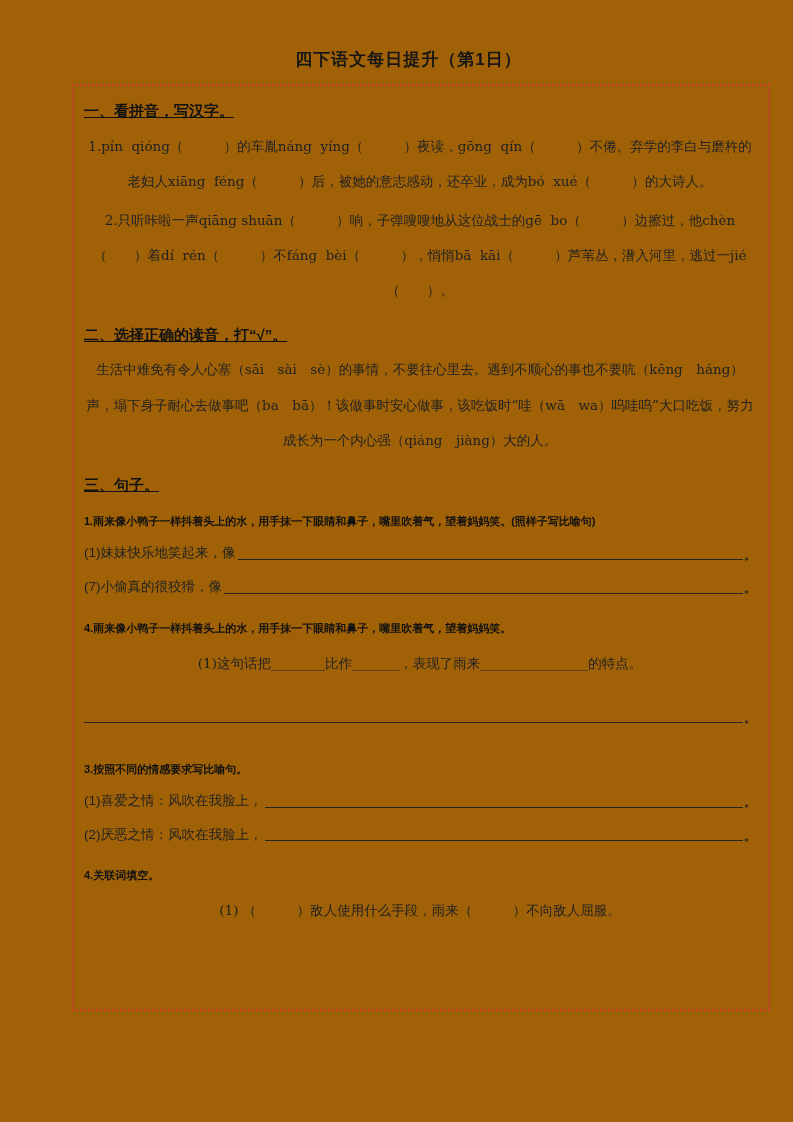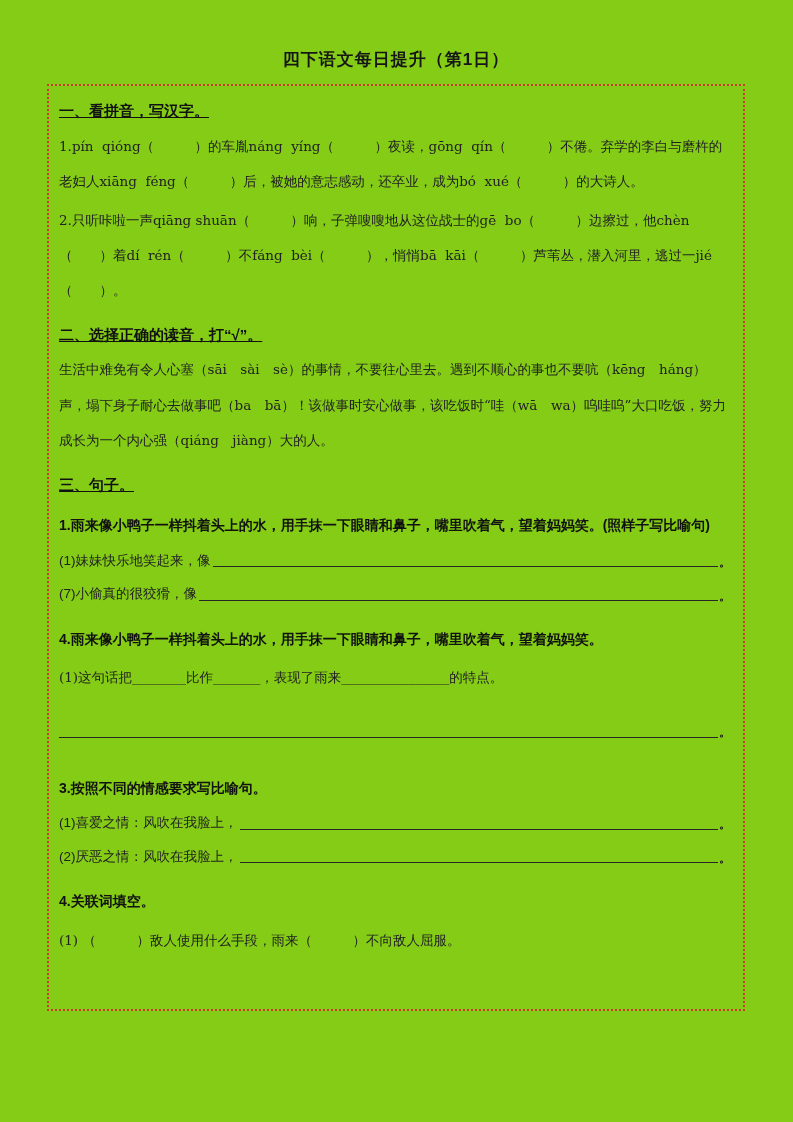--- a/index.html
+++ b/index.html
@@ -1,42 +1,42 @@
 <!DOCTYPE html>
 <html><head>
 <meta charset="utf-8">
 <style>
   html,body{margin:0;padding:0;background:#ffffff;}
   .page{
-    width:793px;height:1122px;background:#84cc16;box-sizing:border-box;
-    padding:48px 48px 0 47px;position:relative;
+    width:793px;height:1122px;background:#a16207;box-sizing:border-box;
+    padding:48px 48px 0 72px;position:relative;
     font-family:"Liberation Sans",sans-serif;color:#1c1c1c;
   }
   .title{
     text-align:center;font-size:17px;font-weight:700;letter-spacing:1px;
     margin:0 0 13px 0;color:#161616;
     font-family:"Liberation Sans",sans-serif;
   }
   .sheet{
     border:2px dotted #cf382d;box-sizing:border-box;
     width:698px;height:927px;padding:6px 12px 10px 10px;overflow:hidden;
   }
   .sec-heading{
     font-size:15px;font-weight:700;color:#111;
     margin:12px 0 6px 0;line-height:1.5;
     font-family:"Liberation Sans",sans-serif;
     text-decoration:underline;
   }
   .q-head{
-    font-size:14px;font-weight:700;color:#111;line-height:2.45;
+    font-size:11px;font-weight:700;color:#111;line-height:2.45;
     margin:6px 0 0 0;font-family:"Liberation Sans",sans-serif;
   }
   .kai-p{
     font-family:"DejaVu Serif",serif;font-size:13.5px;color:#222;
-    line-height:2.6;margin:4px 0 0 0;white-space:pre-wrap;
+    line-height:2.6;margin:4px 0 0 0;white-space:pre-wrap;text-align:center;
   }
   .blank-row{
     display:flex;align-items:flex-end;
     font-family:Liberation Sans, sans-serif;font-size:13.5px;color:#222;
     line-height:2.35;margin:2px 0 0 0;white-space:pre-wrap;
   }
   .blank-prefix,.blank-suffix{flex:0 0 auto;}
   .fill-line{
     flex:1 1 auto;border-bottom:1.4px solid #262626;height:1em;margin:0 1px 9px 2px;
   }

